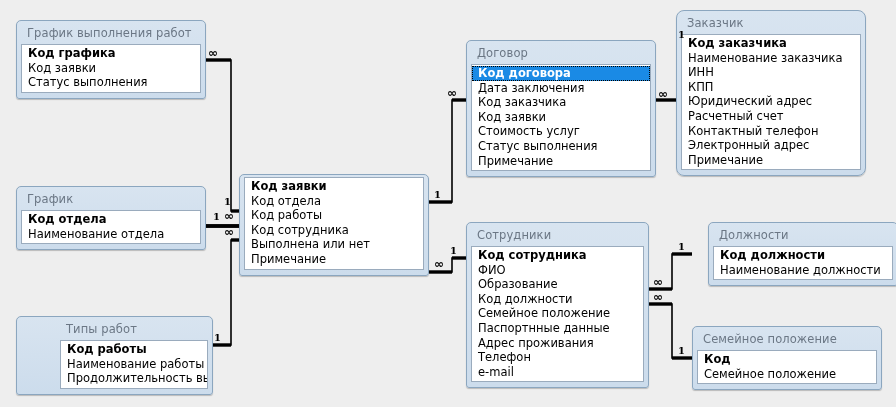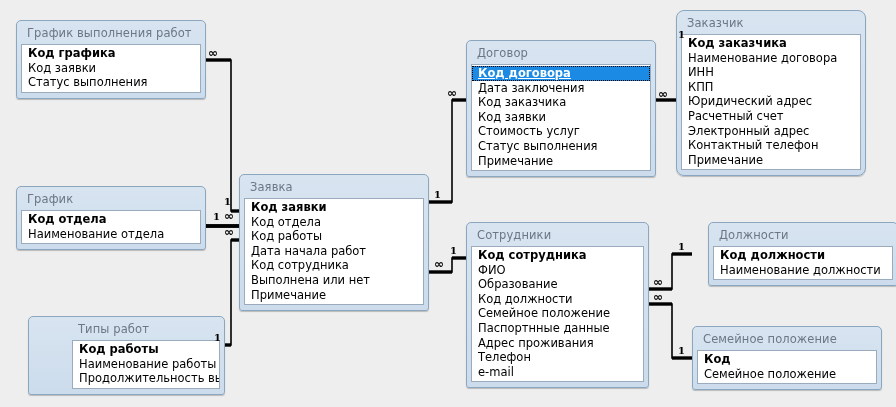--- a/index.html
+++ b/index.html
@@ -59,21 +59,20 @@
     padding: 0 3px 0 6px;
     white-space: nowrap;
     overflow: hidden;
   }
   .fld.pk { font-weight: bold; }
   .fld.sel {
     background: #1a8ae5;
     color: #ffffff;
     outline: 1px dotted #000;
     outline-offset: -1px;
-    text-decoration: underline;
   }
   
   .card {
     position: absolute;
     z-index: 4;
     font-size: 10px;
     font-weight: bold;
     color: #000;
     font-family: "DejaVu Serif", "Liberation Serif", serif;
     line-height: 10px;
@@ -124,35 +123,33 @@
           <div class="fld">Статус выполнения</div>
         </div>
       </div>
       <div class="tbl" style="left: 16px; top: 186px; width: 190px;">
         <div class="tbl-title">График</div>
         <div class="tbl-fields">
           <div class="fld pk">Код отдела</div>
           <div class="fld">Наименование отдела</div>
         </div>
       </div>
-      <div class="tbl" style="left: 28px; top: 316px; width: 197px; padding-left: 41px;">
+      <div class="tbl" style="left: 16px; top: 316px; width: 197px; padding-left: 41px;">
         <div class="tbl-title">Типы работ</div>
         <div class="tbl-fields">
           <div class="fld pk">Код работы</div>
           <div class="fld">Наименование работы</div>
           <div class="fld">Продолжительность выполнения</div>
         </div>
       </div>
       <div class="tbl" style="left: 239px; top: 174px; width: 190px;">
-        <div class="tbl-title">Заявка</div>
         <div class="tbl-fields">
           <div class="fld pk">Код заявки</div>
           <div class="fld">Код отдела</div>
           <div class="fld">Код работы</div>
-          <div class="fld">Дата начала работ</div>
           <div class="fld">Код сотрудника</div>
           <div class="fld">Выполнена или нет</div>
           <div class="fld">Примечание</div>
         </div>
       </div>
       <div class="tbl" style="left: 466px; top: 40px; width: 190px;">
         <div class="tbl-title">Договор</div>
         <div class="tbl-fields">
           <div class="fld pk sel">Код договора</div>
           <div class="fld">Дата заключения</div>
@@ -174,27 +171,27 @@
           <div class="fld">Паспортнные данные</div>
           <div class="fld">Адрес проживания</div>
           <div class="fld">Телефон</div>
           <div class="fld">e-mail</div>
         </div>
       </div>
       <div class="tbl" style="left: 676px; top: 10px; width: 190px; border-radius: 8px;">
         <div class="tbl-title">Заказчик</div>
         <div class="tbl-fields">
           <div class="fld pk">Код заказчика</div>
-          <div class="fld">Наименование договора</div>
+          <div class="fld">Наименование заказчика</div>
           <div class="fld">ИНН</div>
           <div class="fld">КПП</div>
           <div class="fld">Юридический адрес</div>
           <div class="fld">Расчетный счет</div>
+          <div class="fld">Контактный телефон</div>
           <div class="fld">Электронный адрес</div>
-          <div class="fld">Контактный телефон</div>
           <div class="fld">Примечание</div>
         </div>
       </div>
       <div class="tbl" style="left: 692px; top: 222px; width: 190px; margin-left: 16px;">
         <div class="tbl-title">Должности</div>
         <div class="tbl-fields">
           <div class="fld pk">Код должности</div>
           <div class="fld">Наименование должности</div>
         </div>
       </div>

